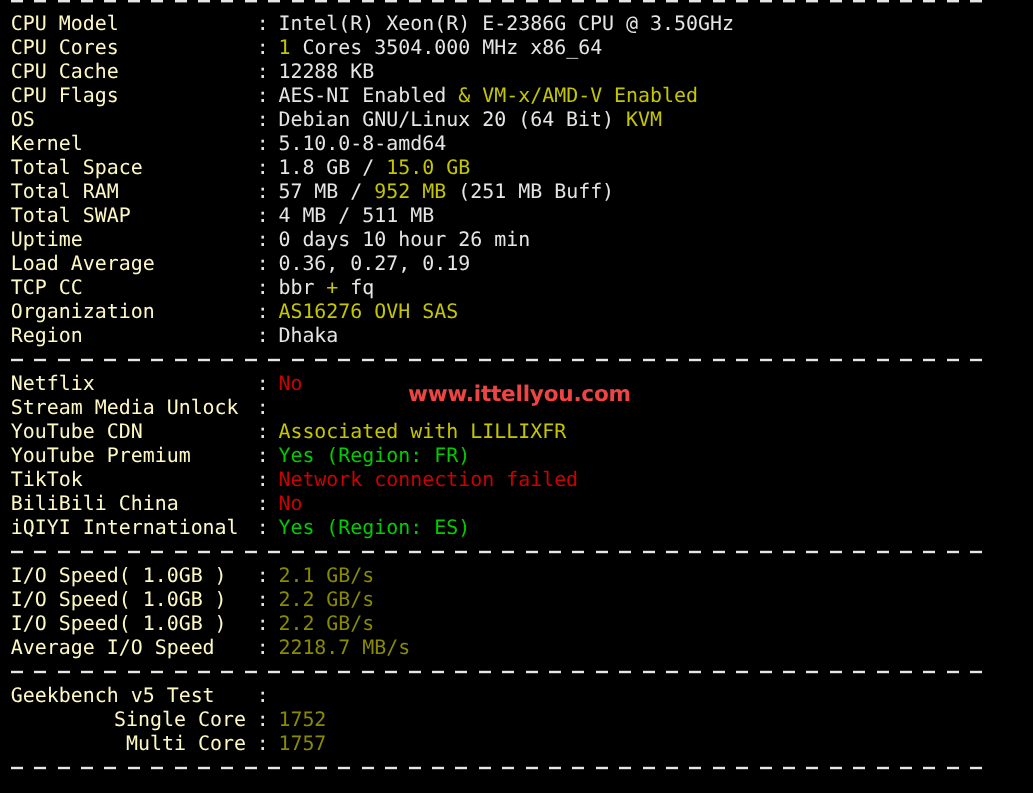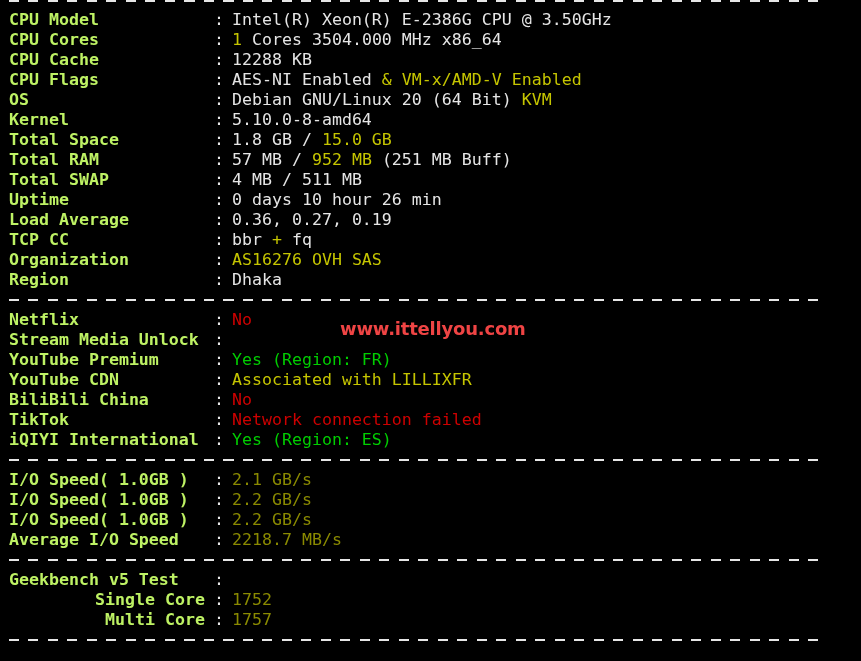--- a/index.html
+++ b/index.html
@@ -31,25 +31,24 @@
   
   .row {
     height: 20px;
     line-height: 20px;
     white-space: pre;
     padding-left: 9px;
     box-sizing: border-box;
   }
 
   .label {
-    color: #bef264;
+    color: #fef9c3;
     display: inline-block;
     width: 205px;
     white-space: pre;
-    font-weight: bold;
   }
   .label.indent {
     text-align: right;
     padding-right: 9px;
     box-sizing: border-box;
   }
   .colon {
     color: #e6e6e6;
     display: inline-block;
     width: 18px;
@@ -137,24 +136,24 @@
       <div class="row"><span class="label">Region</span><span class="colon">:</span><span class="val"><span class="c-cyan">Dhaka</span></span></div>
     </div>
 
   <div class="sep bottom">
     <div class="dashes"></div>
   </div>
 
   <div id="section-stream">
       <div class="row"><span class="label">Netflix</span><span class="colon">:</span><span class="val"><span class="c-red">No</span></span></div>
       <div class="row"><span class="label">Stream Media Unlock</span><span class="colon">:</span><span class="val"></span></div>
+      <div class="row"><span class="label">YouTube CDN</span><span class="colon">:</span><span class="val"><span class="c-yellow">Associated with LILLIXFR</span></span></div>
       <div class="row"><span class="label">YouTube Premium</span><span class="colon">:</span><span class="val"><span class="c-green">Yes (Region: FR)</span></span></div>
-      <div class="row"><span class="label">YouTube CDN</span><span class="colon">:</span><span class="val"><span class="c-yellow">Associated with LILLIXFR</span></span></div>
+      <div class="row"><span class="label">TikTok</span><span class="colon">:</span><span class="val"><span class="c-red">Network connection failed</span></span></div>
       <div class="row"><span class="label">BiliBili China</span><span class="colon">:</span><span class="val"><span class="c-red">No</span></span></div>
-      <div class="row"><span class="label">TikTok</span><span class="colon">:</span><span class="val"><span class="c-red">Network connection failed</span></span></div>
       <div class="row"><span class="label">iQIYI International</span><span class="colon">:</span><span class="val"><span class="c-green">Yes (Region: ES)</span></span></div>
     </div>
 
   <div class="sep bottom">
     <div class="dashes"></div>
   </div>
 
   <div id="section-io">
       <div class="row"><span class="label">I/O Speed( 1.0GB )</span><span class="colon">:</span><span class="val"><span class="c-olive">2.1 GB/s</span></span></div>
       <div class="row"><span class="label">I/O Speed( 1.0GB )</span><span class="colon">:</span><span class="val"><span class="c-olive">2.2 GB/s</span></span></div>

